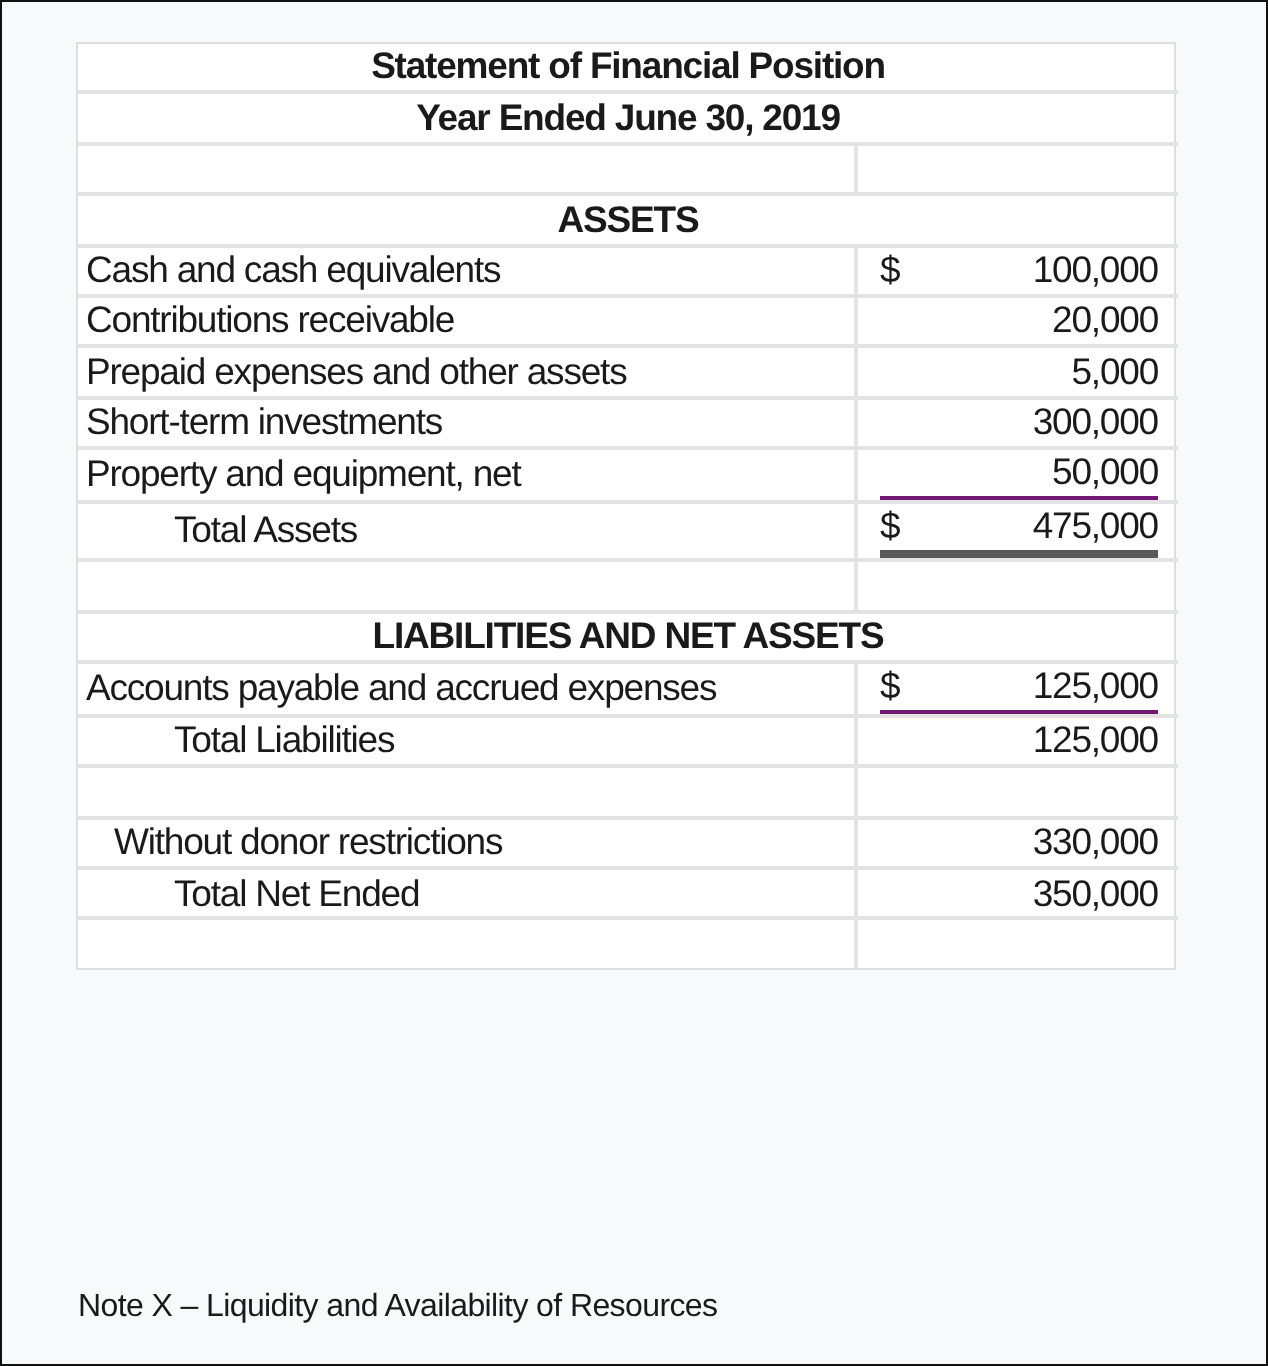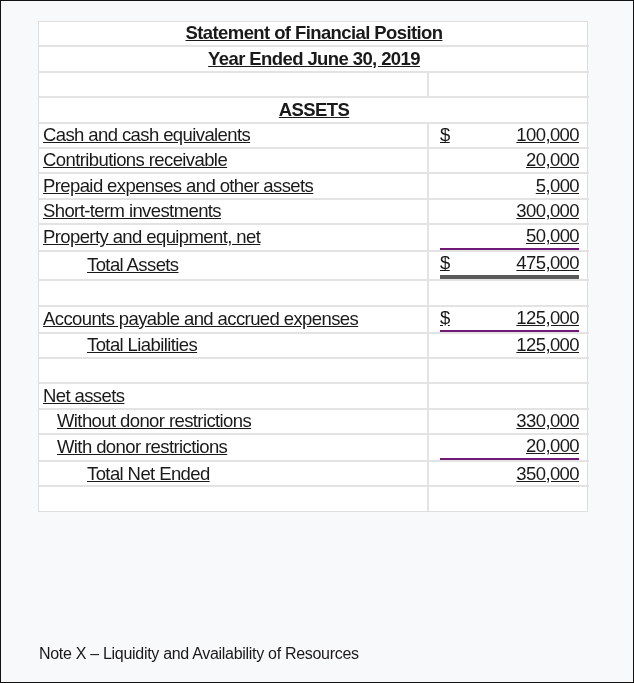--- a/index.html
+++ b/index.html
@@ -22,21 +22,20 @@
     left: 37px; top: 20px;
     width: 550px;
     background: #ffffff;
     border: 1px solid #dedede;
     box-sizing: border-box;
   }
   table.fs {
     border-collapse: collapse;
     width: 100%;
     table-layout: fixed;
-    text-decoration: underline;
   }
   table.fs td {
     border: 2px solid #e3e3e3;
     height: 23.4px;
     padding: 0 0 0 4px;
     font-size: 18.5px;
     letter-spacing: -0.6px;
     white-space: nowrap;
     vertical-align: middle;
     line-height: 1;
@@ -150,20 +149,23 @@
                 <span class="num">475,000</span>
               </div>
             </td>
       </tr>
 
       <tr>
             <td></td>
             <td></td>
           </tr>
       <tr>
+        <td colspan="2" class="hdr">LIABILITIES AND NET ASSETS</td>
+      </tr>
+      <tr>
         <td>Accounts payable and accrued expenses</td>
         <td class="amt">
               <div class="amt-inner ul-single">
                 <span class="cur">$</span>
                 <span class="num">125,000</span>
               </div>
             </td>
       </tr>
       <tr>
         <td class="indent2">Total Liabilities</td>
@@ -173,38 +175,25 @@
                 <span class="num">125,000</span>
               </div>
             </td>
       </tr>
 
       <tr>
             <td></td>
             <td></td>
           </tr>
       <tr>
-        <td>Net assets</td>
-        <td></td>
-      </tr>
-      <tr>
         <td class="indent1">Without donor restrictions</td>
         <td class="amt">
               <div class="amt-inner">
                 <span class="cur"></span>
                 <span class="num">330,000</span>
-              </div>
-            </td>
-      </tr>
-      <tr>
-        <td class="indent1">With donor restrictions</td>
-        <td class="amt">
-              <div class="amt-inner ul-single">
-                <span class="cur"></span>
-                <span class="num">20,000</span>
               </div>
             </td>
       </tr>
       <tr>
         <td class="indent2">Total Net Ended</td>
         <td class="amt">
               <div class="amt-inner">
                 <span class="cur"></span>
                 <span class="num">350,000</span>
               </div>

